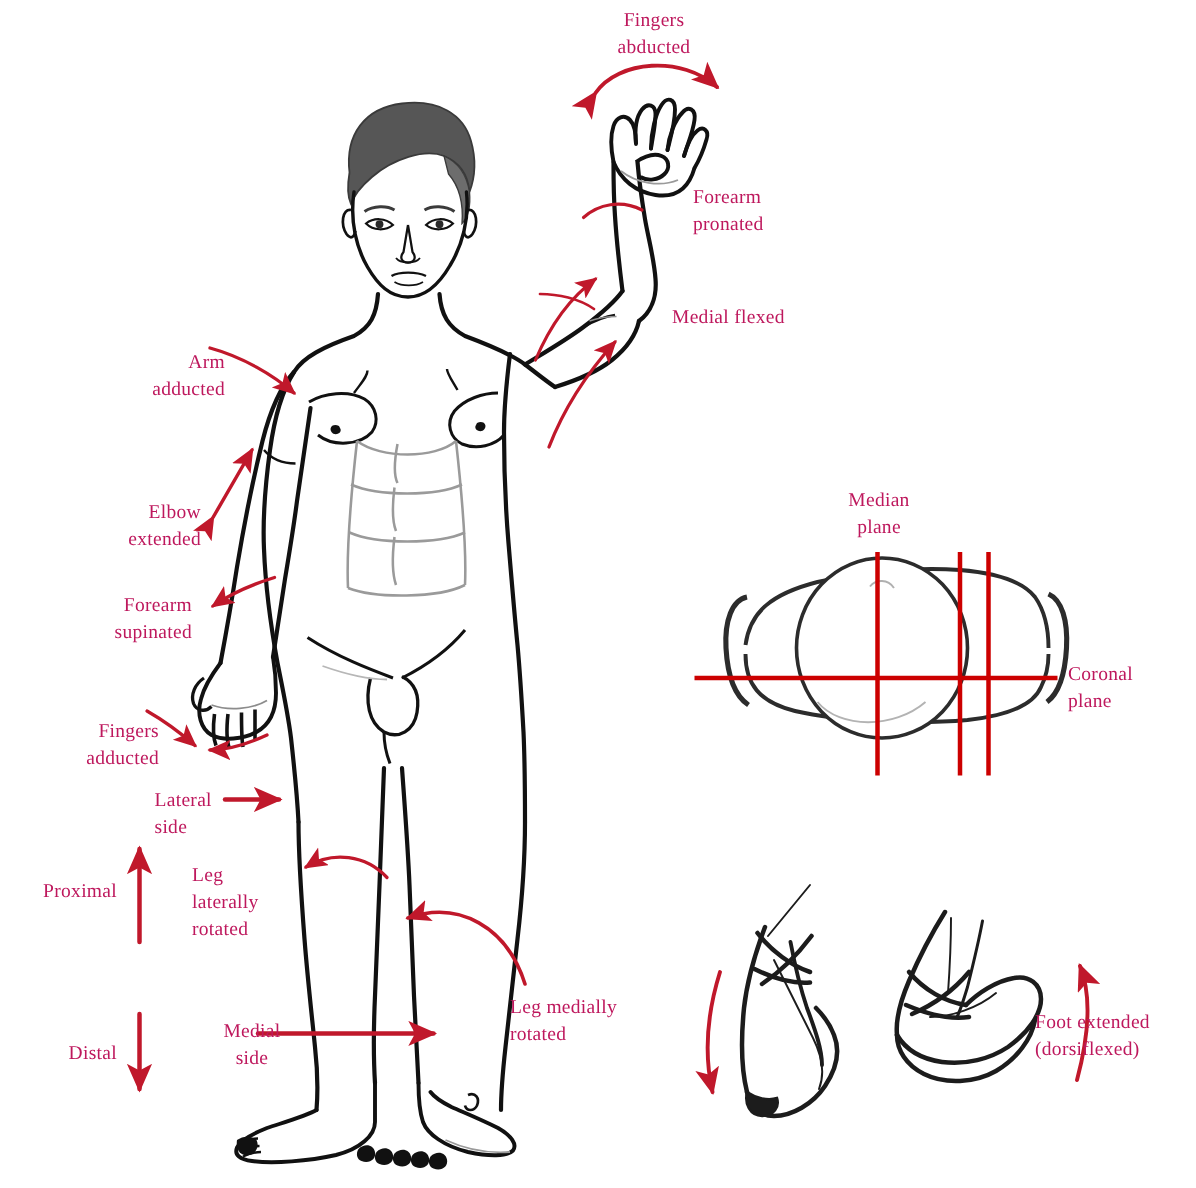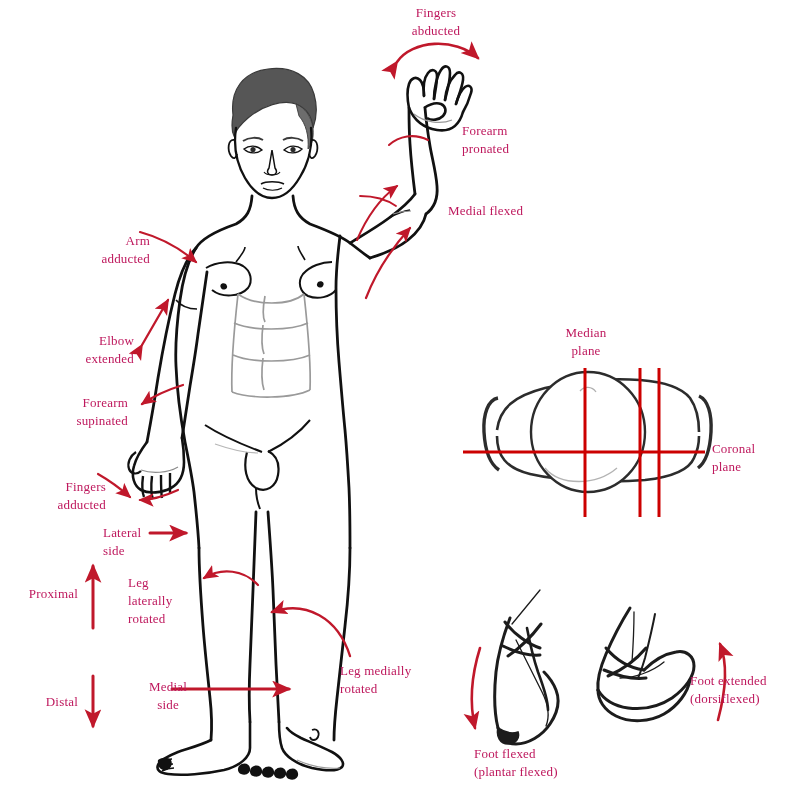--- a/index.html
+++ b/index.html
@@ -329,19 +329,17 @@
   <div class="lbl" style="left:340px; top:662px; width:130px;">Leg medially
 rotated</div>
 
   <div class="lbl c" style="left:542px; top:324px; width:88px;">Median
 plane</div>
 
 
   <div class="lbl" style="left:712px; top:440px; width:92px;">Coronal
 plane</div>
 
-  <div class="lbl" style="left:474px; top:745px; width:160px;">Foot flexed
-(plantar flexed)</div>
 
   <div class="lbl" style="left:690px; top:672px; width:150px;">Foot extended
 (dorsiflexed)</div>
 
 </div>
 
 </body></html>

